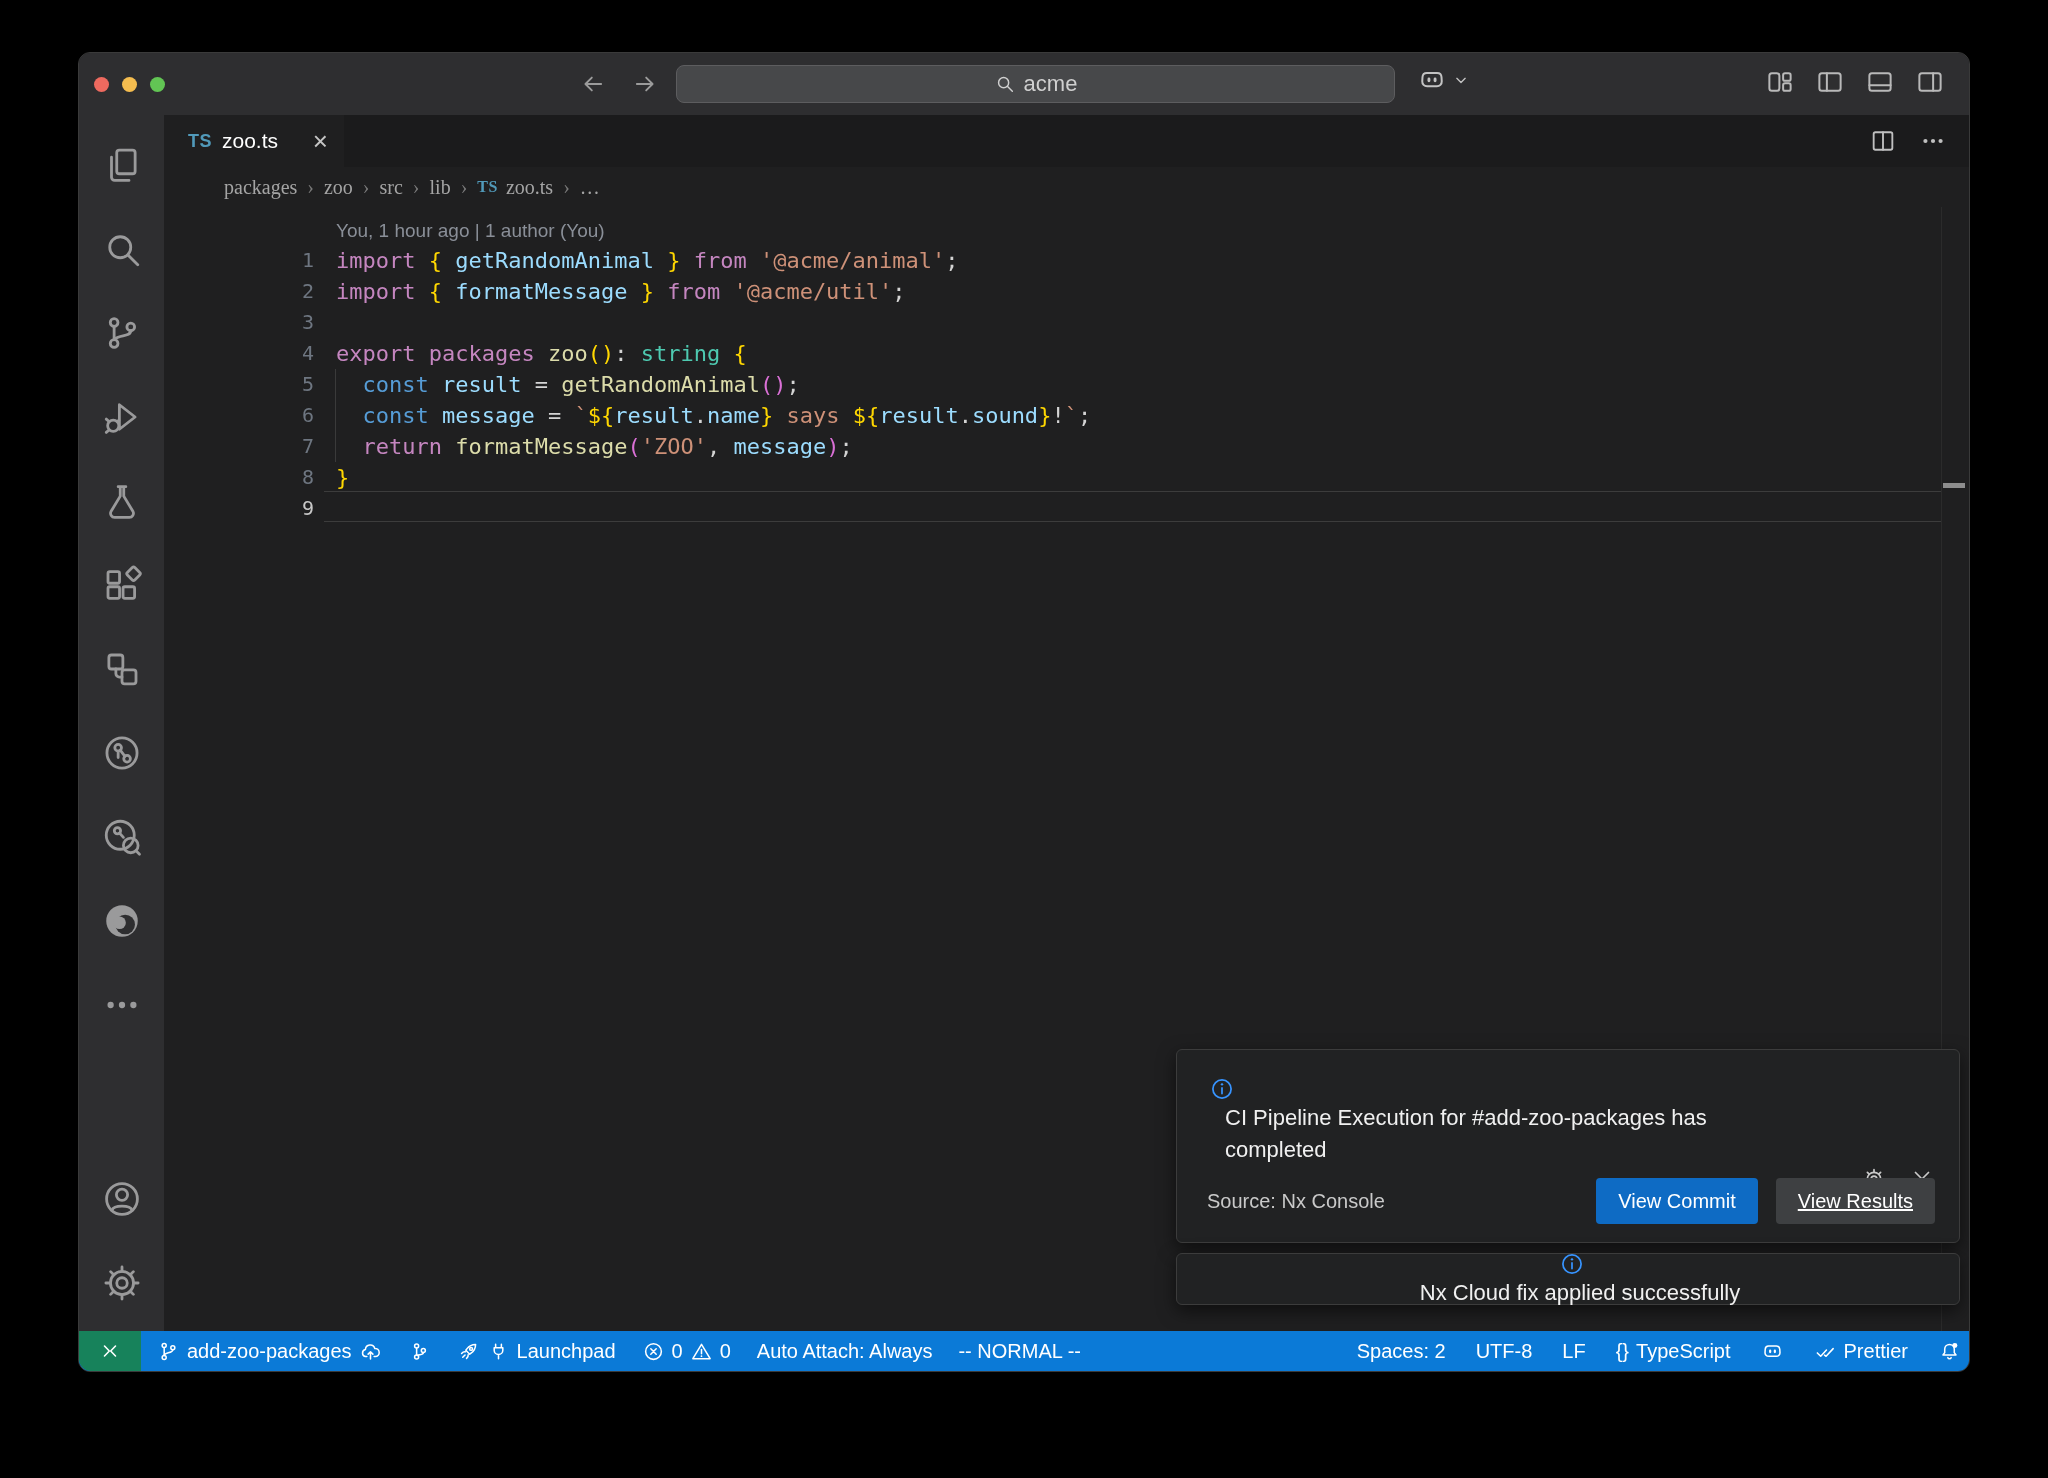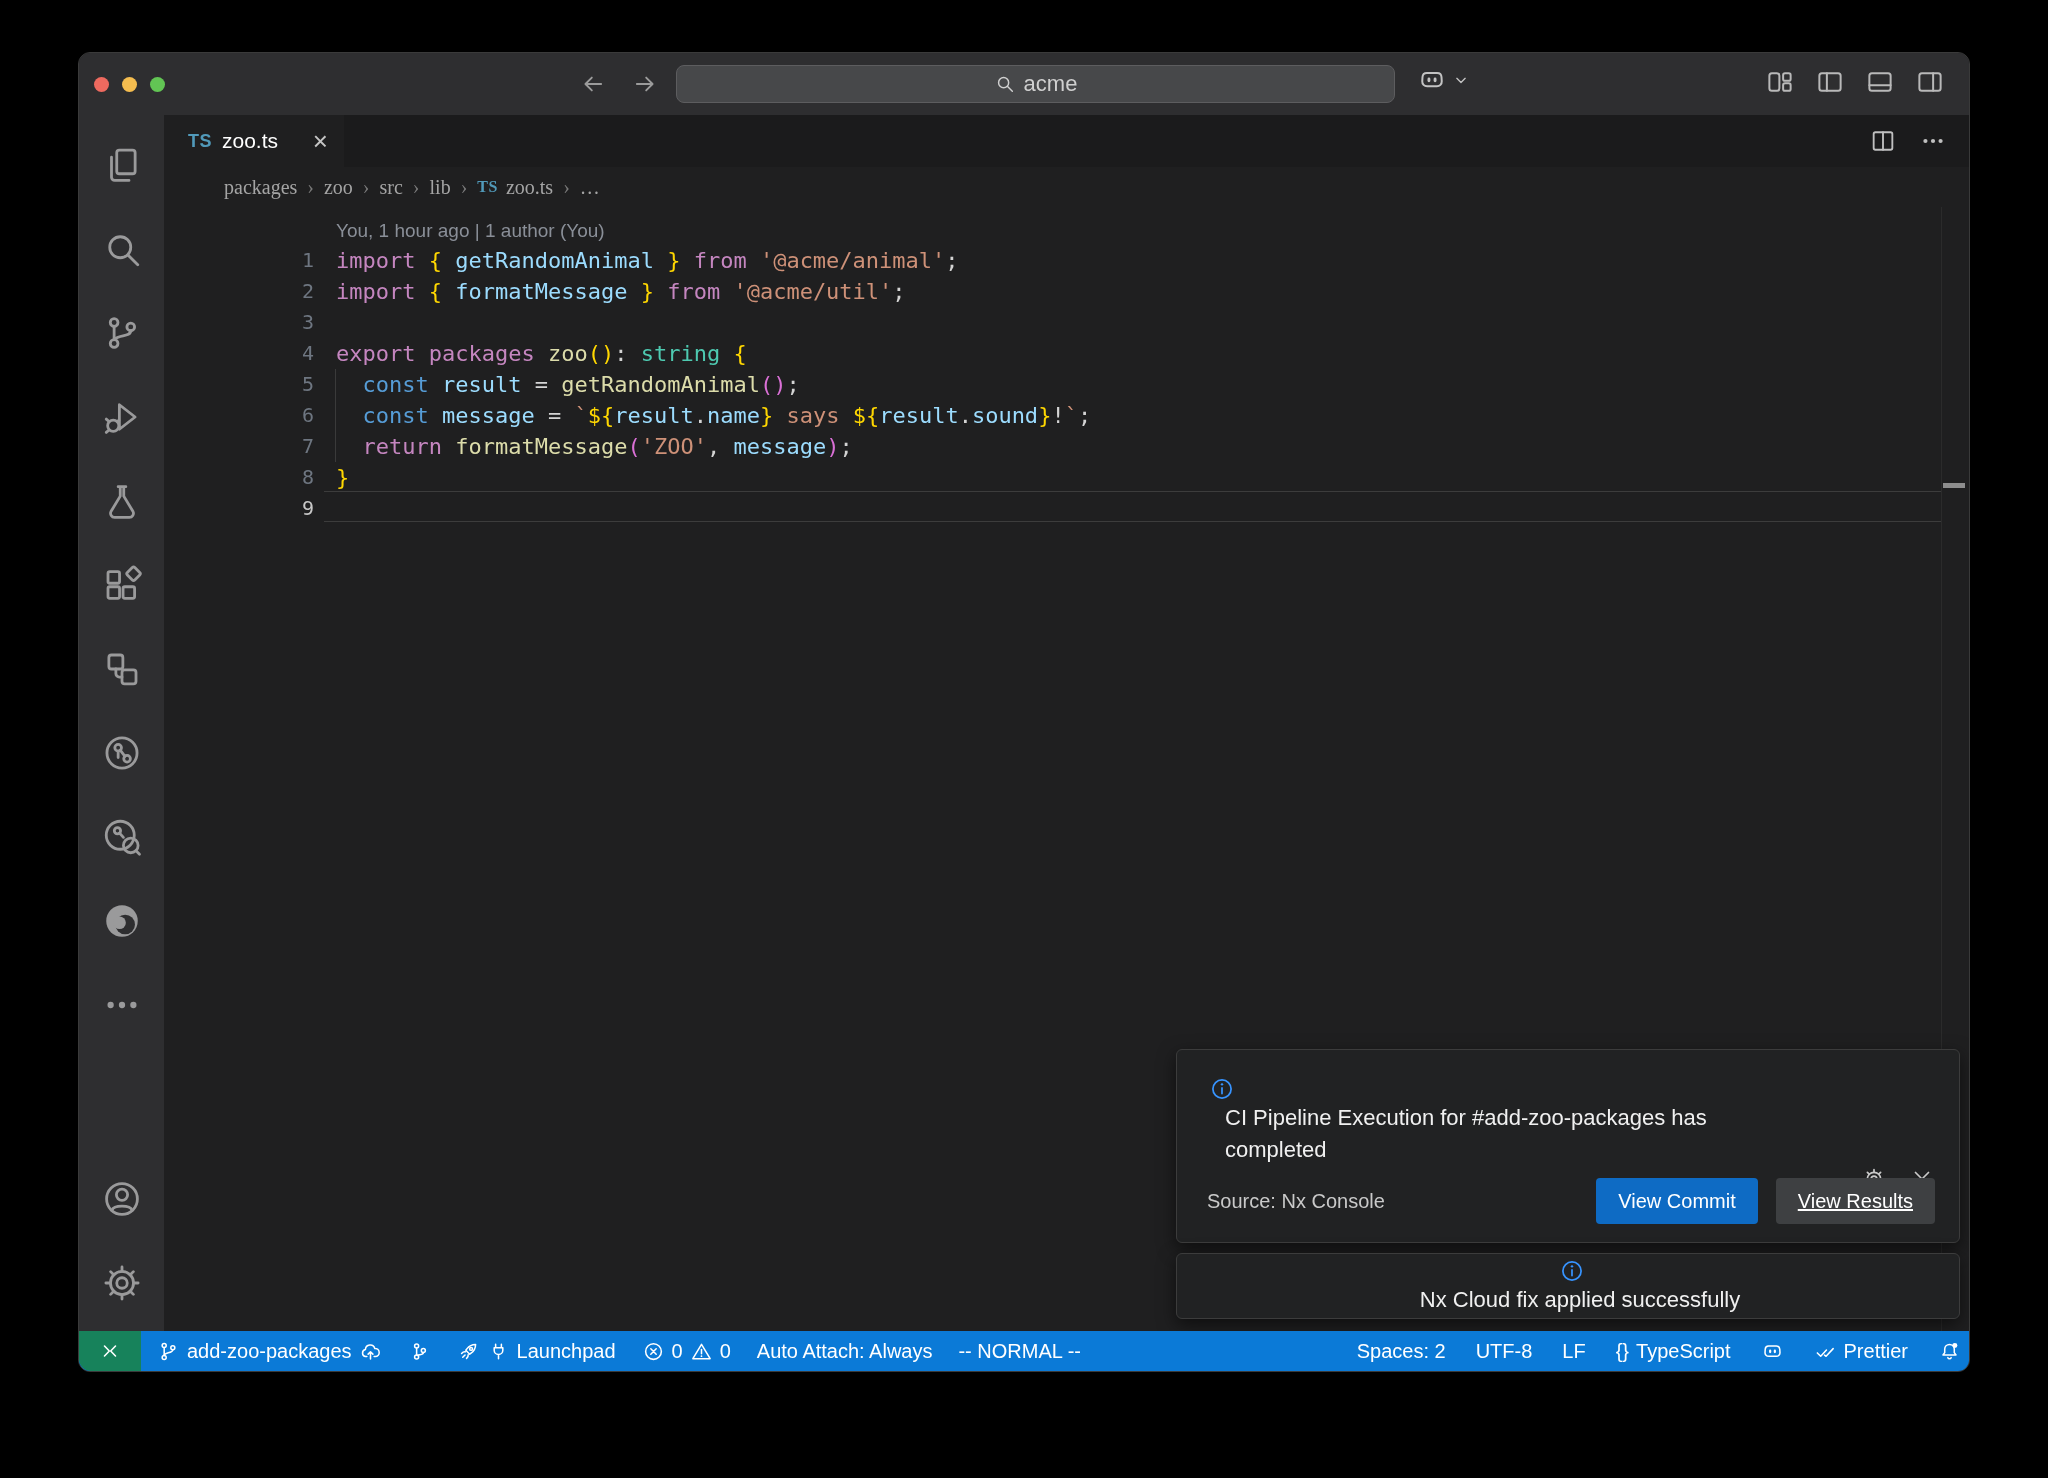--- a/index.html
+++ b/index.html
@@ -50,21 +50,21 @@
   .tk-ty{color:var(--syn_ty,#4EC9B0);} .tk-str{color:var(--syn_str,#CE9178);}
   .tk-b1{color:var(--syn_b1,#FFD700);} .tk-b2{color:var(--syn_b2,#DA70D6);}
   .tk-pn{color:var(--syn_pn,#D4D4D4);}
   .indent-guide{position:absolute;left:171px;top:162px;width:1px;height:93px;background:#3a3a3a;}
   .current-line{position:absolute;left:160px;right:27px;top:284px;height:31px;border-top:1px solid #3c3c3c;border-bottom:1px solid #3c3c3c;}
   .ruler-sep{position:absolute;right:27px;top:0;bottom:0;width:1px;background:#2b2b2b;}
   .ruler-cursor-mark{position:absolute;right:4px;top:276px;width:22px;height:5px;background:#8d8d8d;}
   
   .toast{position:absolute;left:1097px;width:784px;background:var(--toast_bg,#212223);border:1px solid #3c3c3c;border-radius:6px;box-shadow:0 6px 18px rgba(0,0,0,.55);color:#e7e7e7;}
   .toast1{top:996px;height:194px;}
-  .toast2{top:1200px;height:66px;display:flex;align-items:center;}
+  .toast2{top:1200px;height:52px;display:flex;align-items:center;}
   .toast-head{display:flex;padding:24px 24px 0 32px;flex-direction:column;}
   .toast-msg{font-size:22px;line-height:1.45;width:560px;margin-left:16px;color:#f0f0f0;}
   .toast-actions-top{margin-left:auto;display:flex;gap:22px;color:#c9c9c9;}
   .toast-actions-top .icon svg{width:26px;height:26px;}
   .info-ic{color:var(--info_blue,#3794FF);flex:none;margin-top:2px;}
   .info-ic svg{width:26px;height:26px;}
   .toast-foot{position:absolute;left:0;right:0;bottom:18px;display:flex;align-items:center;padding:0 24px 0 30px;}
   .toast-source{color:#c9c9c9;font-size:20px;}
   .toast-buttons{margin-left:auto;display:flex;gap:18px;}
   .btn{height:46px;padding:0 22px;border-radius:4px;font-size:20px;display:flex;align-items:center;color:#fff;border:none;}

